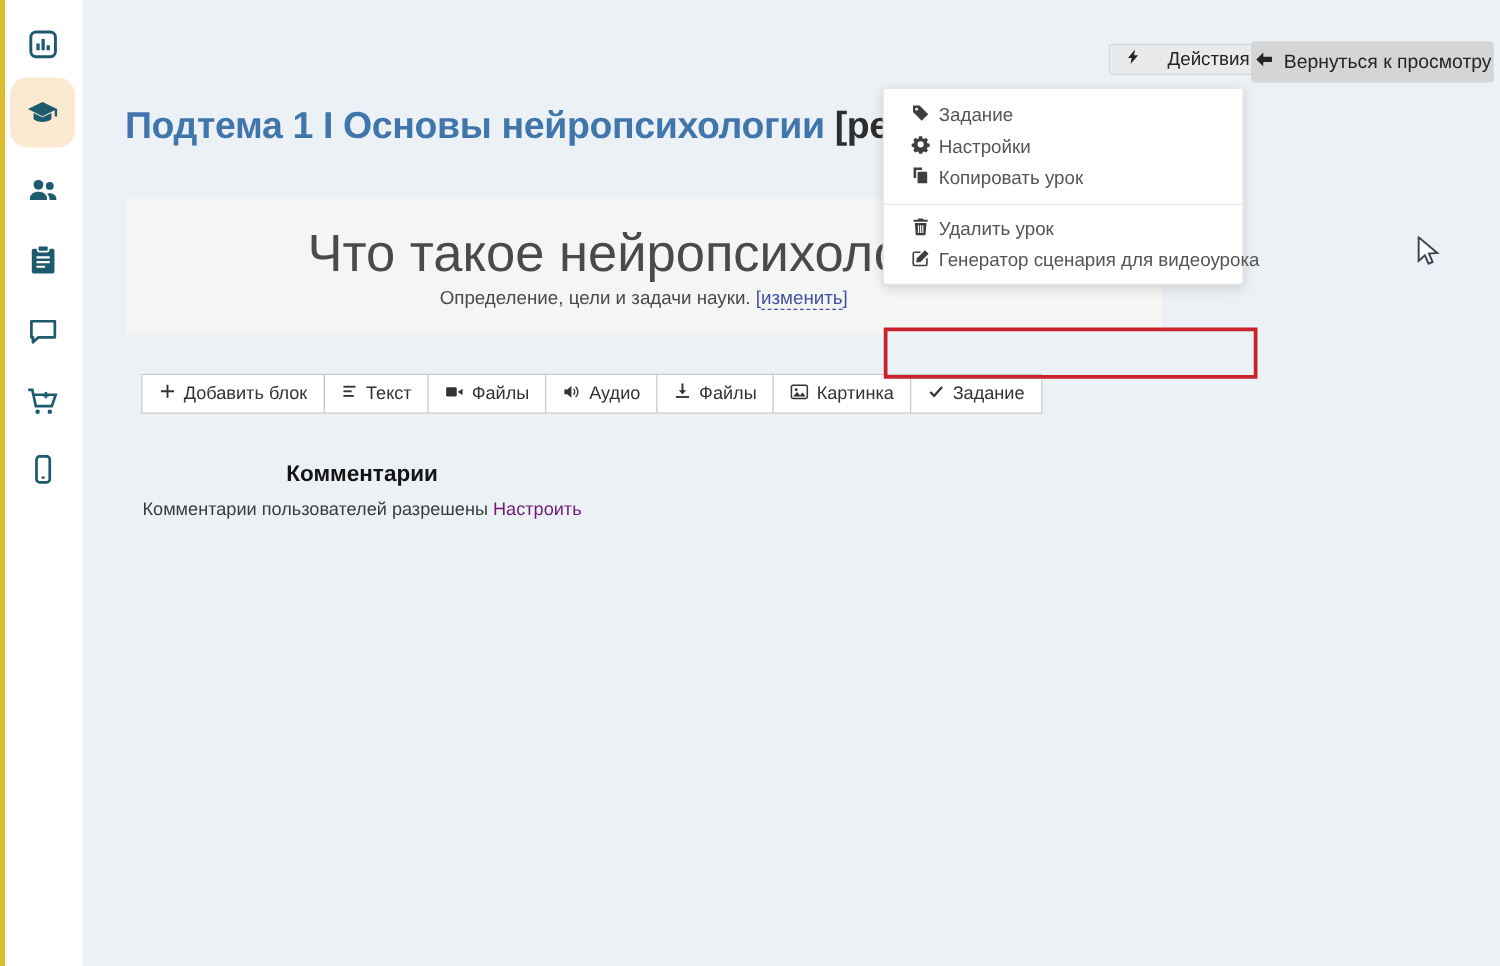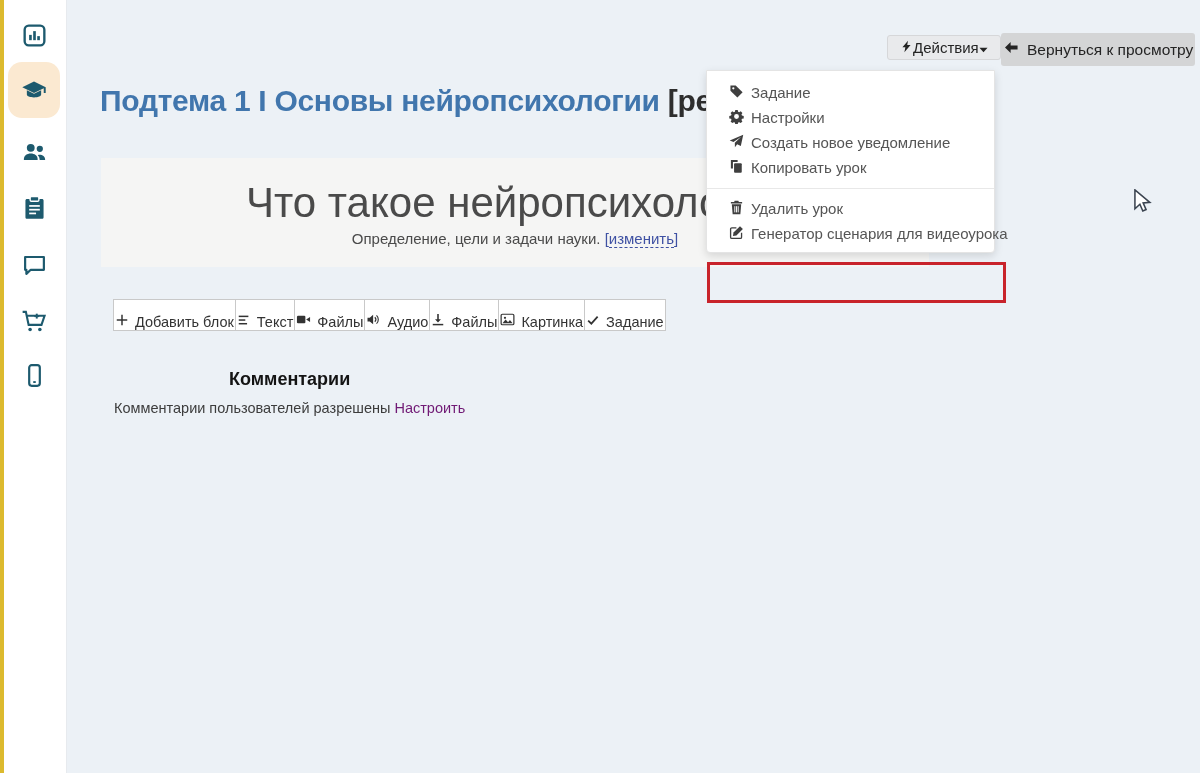--- a/index.html
+++ b/index.html
@@ -20,34 +20,34 @@
   
   .lesson-card { position:absolute; left:101px; top:158px; width:828px; height:109px; background:#f5f5f4; z-index:1;
                  display:flex; flex-direction:column; align-items:center; justify-content:center; }
   .lesson-title { font-size:42px; font-weight:400; color:#4a4a4a; white-space:nowrap; }
   .lesson-sub { margin-top:3px; font-size:15px; color:#4a4a4a; }
   .lesson-sub .brk { color:#3f51a3; }
   .edit-link { color:#3f51a3; text-decoration:none; border-bottom:1px dashed #3f51a3; cursor:pointer; }
 
   
   .block-toolbar { position:absolute; left:113px; top:299px; display:inline-flex; z-index:2; }
-  .tb-btn { display:inline-flex; align-items:flex-end; gap:6px; height:32px; padding:0 1px; background:#ffffff;
+  .tb-btn { display:inline-flex; align-items:center; gap:6px; height:32px; padding:0 13px; background:#ffffff;
             border:1px solid #c9c9c9; margin-left:-1px; font-size:14.5px; color:#333; cursor:pointer; white-space:nowrap; }
   .tb-btn:first-child { margin-left:0; }
   .tb-btn svg { flex:0 0 auto; }
 
   
   .comments { position:absolute; left:114px; top:369px; z-index:1; }
   .comments h3 { font-size:18px; font-weight:bold; color:#141414;text-align:center; }
   .comments p { margin-top:10px; font-size:14.5px; color:#3c3c3c; }
   .settings-link { color:#701a75; text-decoration:none; cursor:pointer; }
 
   
   .btn-actions { position:absolute; left:887px; top:35px; height:25px; padding:0 12px; background:#e9eaec;
-                 border:1px solid #d6d7d9; border-radius:3px; display:inline-flex; align-items:center; gap:0;
+                 border:1px solid #d6d7d9; border-radius:3px; display:inline-flex; align-items:center; gap:21px;
                  font-size:15px; color:#242424; cursor:pointer; z-index:4;justify-content:space-between; }
   .btn-back { position:absolute; left:1001px; top:33px; height:33px; padding:0 2px; background:#d4d5d6;
               border:none; border-radius:3px; display:inline-flex; align-items:center; gap:8px;
               font-size:15.5px; color:#242424; cursor:pointer; z-index:4; }
 
   
   .dropdown { position:absolute; left:706px; top:70px; width:289px; background:#ffffff; border:1px solid #e4e4e4;
               border-radius:0 0 4px 4px; box-shadow:0 3px 9px rgba(0,0,0,0.13); padding:9px 0 6px; z-index:10; }
   .menu-item { height:25px; display:flex; align-items:center; gap:7px; padding-left:22px; font-size:15px; color:#555;
                cursor:pointer; white-space:nowrap; }
@@ -263,28 +263,20 @@
 
     <div class="menu-item">
       <span>
         <svg width="15" height="15" viewBox="0 0 16 16" fill="currentColor">
             <path fill-rule="evenodd" d="M9.3 1H6.7l-.4 1.9-1.2.5-1.6-1-1.8 1.8 1 1.6-.5 1.2L.3 7.4V10l1.9.4.5 1.2-1 1.6 1.8 1.8 1.6-1 1.2.5.4 1.9h2.6l.4-1.9 1.2-.5 1.6 1 1.8-1.8-1-1.6.5-1.2 1.9-.4V7.4l-1.9-.4-.5-1.2 1-1.6-1.8-1.8-1.6 1-1.2-.5zM8 5.4A2.6 2.6 0 1 1 8 10.6 2.6 2.6 0 0 1 8 5.4z"></path>
           </svg>
       </span>
       <span>Настройки</span>
     </div>
 
-    <div class="menu-item">
-      <span>
-        <svg width="15" height="15" viewBox="0 0 16 16" fill="currentColor">
-            <path d="M15.2 0.8L0.8 6.9l4 1.7L13 2.8 6.2 9.4l.1 4.8 2.4-3.2 3.9 1.7z"></path>
-          </svg>
-      </span>
-      <span>Создать новое уведомление</span>
-    </div>
 
 
     <div class="menu-item">
       <span>
         <svg width="15" height="15" viewBox="0 0 16 16" fill="currentColor">
             <path d="M2 1h7.2v2.2H4.2V10H2z"></path>
             <rect x="5.4" y="4.6" width="8.2" height="10" rx="1"></rect>
           </svg>
       </span>
       <span>Копировать урок</span>

